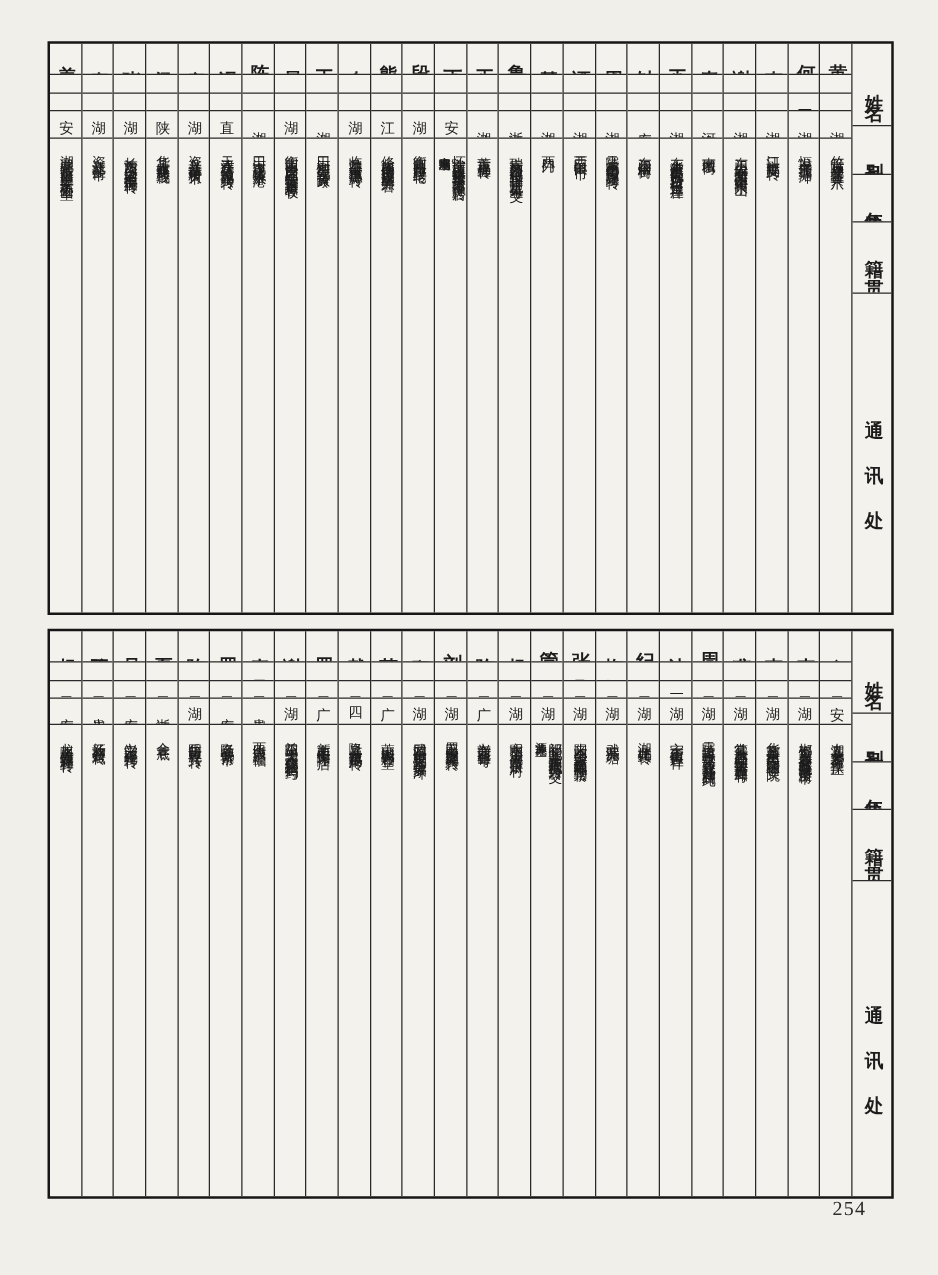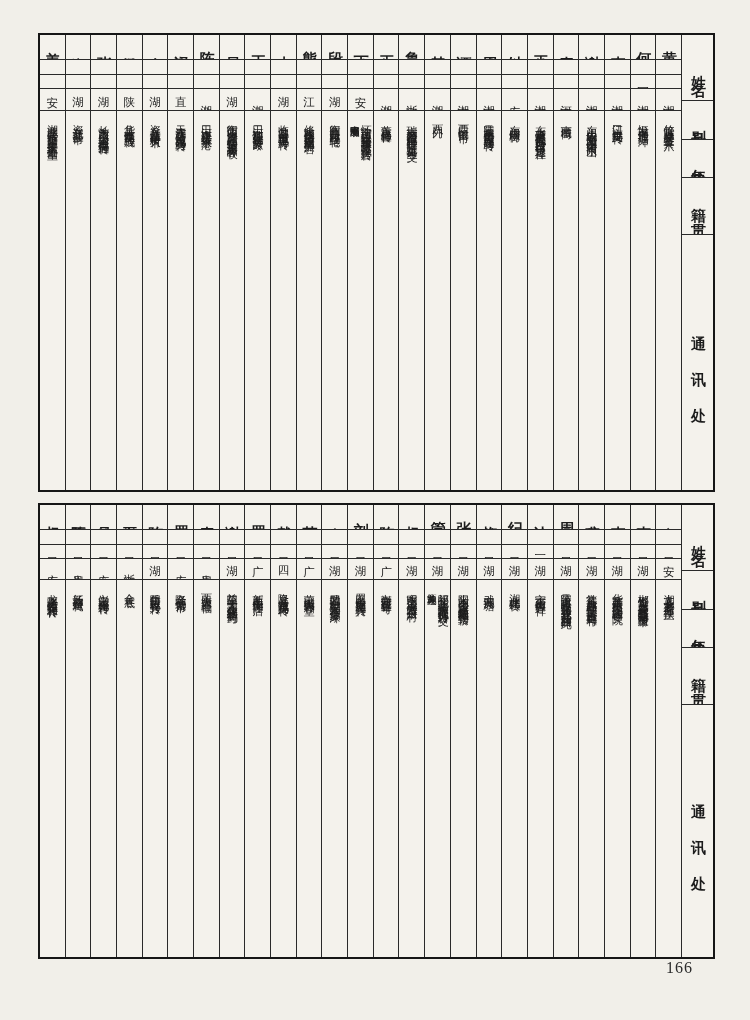--- a/index.html
+++ b/index.html
@@ -1122,13 +1122,13 @@
     </div>
     <div class="cell r-addr">
       <div class="addrwrap">
         <div class="addr-main">龙川老隆岩镇泰和祥转</div>
 
       </div>
     </div>
   </div>
   </div>
 
-<div class="page-number">166</div>
+<div class="page-number">254</div>
 
 </body></html>

